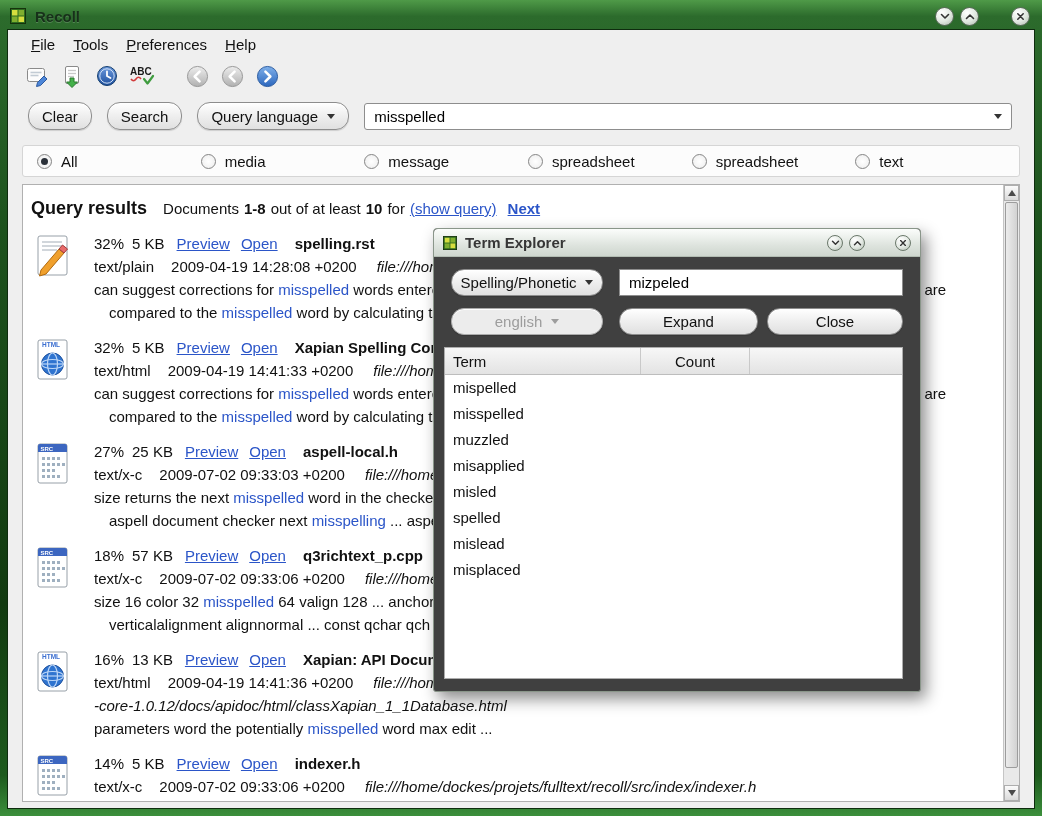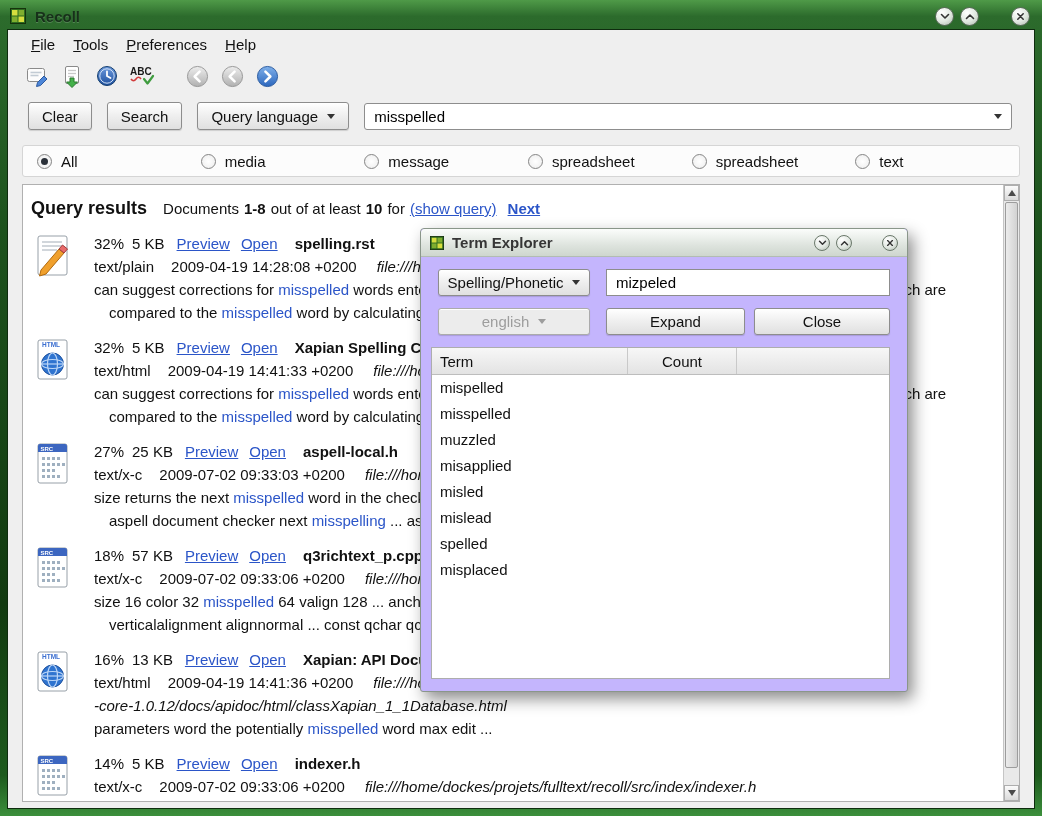--- a/index.html
+++ b/index.html
@@ -19,21 +19,21 @@
   .content{position:absolute;left:8px;top:30px;width:1026px;height:778px;background:#efefef;box-shadow:0 0 0 1px #0e2c0e}
 
   .menubar{height:28px;display:flex;align-items:center;padding-left:14px;font-size:15px}
   .menu-item{padding:3px 9px}
   .mn{text-decoration:underline}
 
   .toolbar{height:36px;display:flex;align-items:center;padding-left:16px;gap:9px}
   .tbtn{width:26px;height:26px;display:flex;align-items:center;justify-content:center}
   .tbtn.gap{margin-left:20px}
 
-  .btn{height:28px;padding:0 13px;border:1px solid #8d8d8d;border-radius:3px;font-size:15px;color:#111;
+  .btn{height:28px;padding:0 13px;border:1px solid #8d8d8d;border-radius:13px;font-size:15px;color:#111;
     font-family:"Liberation Sans",sans-serif;
     background:linear-gradient(#ffffff,#efefef 48%,#e0e0e0);box-shadow:0 1px 1px rgba(0,0,0,.14),inset 0 1px 0 #fff}
   .btn.combo{display:inline-flex;align-items:center;justify-content:center;gap:9px}
   .arr{width:0;height:0;border-left:4px solid transparent;border-right:4px solid transparent;border-top:5px solid #333}
 
   .searchrow{display:flex;align-items:center;gap:15px;padding:8px 22px 6px 20px}
   .searchcombo{flex:1;position:relative;height:27px;background:#fff;border:1px solid #8d8d8d;border-radius:3px;box-sizing:border-box}
   .searchinput{position:absolute;left:0;top:0;width:calc(100% - 28px);height:100%;border:none;outline:none;background:transparent;
     padding:0 9px;font-size:15px;font-family:"Liberation Sans",sans-serif}
   .scombo-arrow{position:absolute;right:9px;top:10px}
@@ -68,21 +68,21 @@
 
   .vscrollbar{position:absolute;top:0;right:0;width:16px;height:100%;background:#e9e9e9;border-left:1px solid #c5c5c5;box-sizing:border-box}
   .sb-btn{position:absolute;left:0;width:15px;height:16px;background:linear-gradient(#fbfbfb,#dadada);border:1px solid #aeaeae;
     box-sizing:border-box;display:flex;align-items:center;justify-content:center}
   .sb-up{top:0}.sb-down{bottom:0}
   .tri-up{width:0;height:0;border-left:4px solid transparent;border-right:4px solid transparent;border-bottom:6px solid #4a4a4a}
   .tri-down{width:0;height:0;border-left:4px solid transparent;border-right:4px solid transparent;border-top:6px solid #4a4a4a}
   .sb-thumb{position:absolute;left:1px;top:17px;width:13px;height:566px;border:1px solid #9c9c9c;border-radius:2px;box-sizing:border-box;
     background:linear-gradient(90deg,#ececec,#d2d2d2)}
 
-  .dialog{position:absolute;left:420px;top:228px;width:488px;height:464px;background:#c4b5fd;border:1px solid #8a968a;
+  .dialog{position:absolute;left:433px;top:228px;width:488px;height:464px;background:#404040;border:1px solid #8a968a;
     border-radius:4px 4px 3px 3px;box-shadow:5px 7px 16px rgba(0,0,0,.45);z-index:10;box-sizing:border-box}
   .dlg-titlebar{height:27px;display:flex;align-items:center;padding:0 9px;border-radius:4px 4px 0 0;
     background:linear-gradient(#fbfdfb,#dde3dd 62%,#ced6ce);border-bottom:1px solid #b2bcb2}
   .dlg-title{font-weight:bold;font-size:15px;color:#363636;margin-left:8px}
   .dlg-btns{margin-left:auto;display:flex;align-items:center;gap:6px}
   .dwinbtn{width:16px;height:16px;border-radius:50%;border:1px solid #6a786a;box-sizing:border-box;
     background:radial-gradient(circle at 35% 28%,#fff,#e2e8e2 55%,#b0bcb0);display:flex;align-items:center;justify-content:center}
   .dwinbtn.dclose{margin-left:24px}
   .mode-combo{position:absolute;left:17px;top:40px;width:152px;height:27px;box-sizing:border-box}
   .term-input{position:absolute;left:185px;top:40px;width:284px;height:27px;box-sizing:border-box;border:1px solid #8d8d8d;border-radius:0;
@@ -459,20 +459,20 @@
       <div class="tt-header">
         <span class="tt-col1">Term</span>
         <span class="tt-col2">Count</span>
       </div>
       <div id="term-list">
           <div class="term-row">mispelled</div>
           <div class="term-row">misspelled</div>
           <div class="term-row">muzzled</div>
           <div class="term-row">misapplied</div>
           <div class="term-row">misled</div>
+          <div class="term-row">spelled</div>
           <div class="term-row">mislead</div>
-          <div class="term-row">spelled</div>
           <div class="term-row">misplaced</div>
         </div>
     </div>
   </div>
 
 </div>
 
 </body></html>

